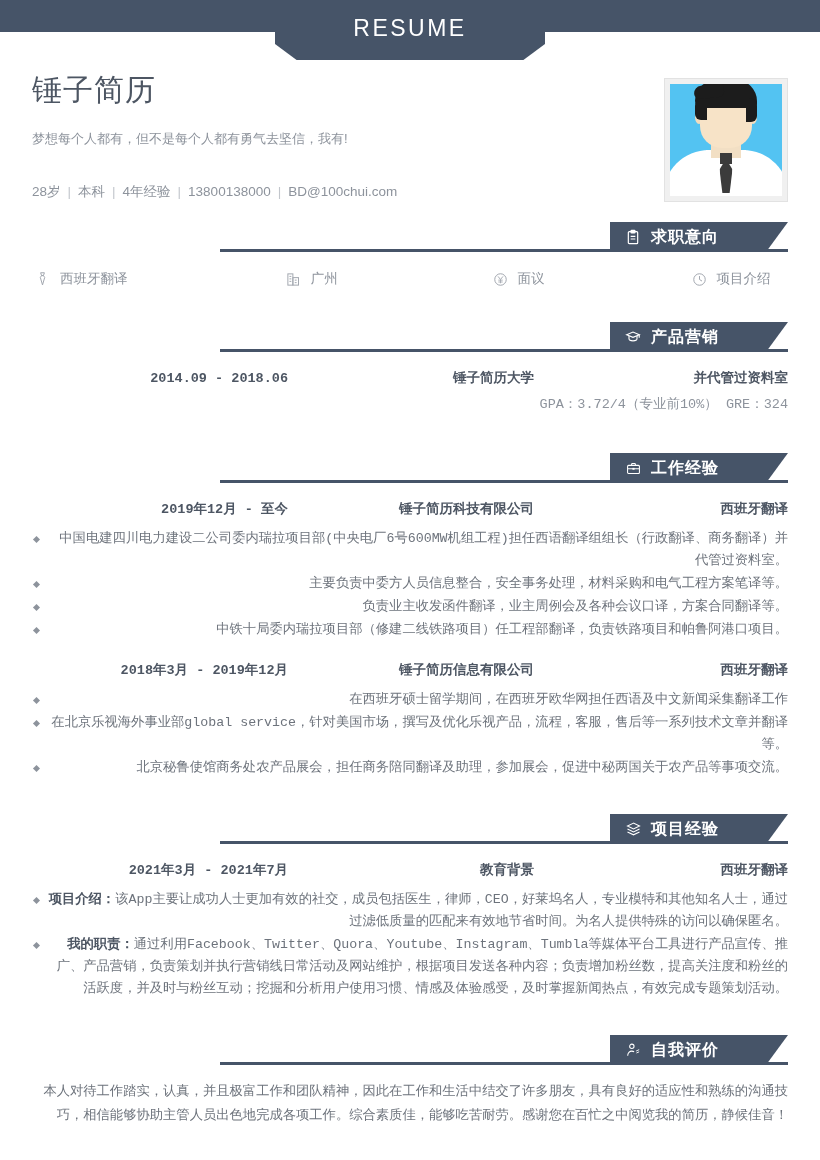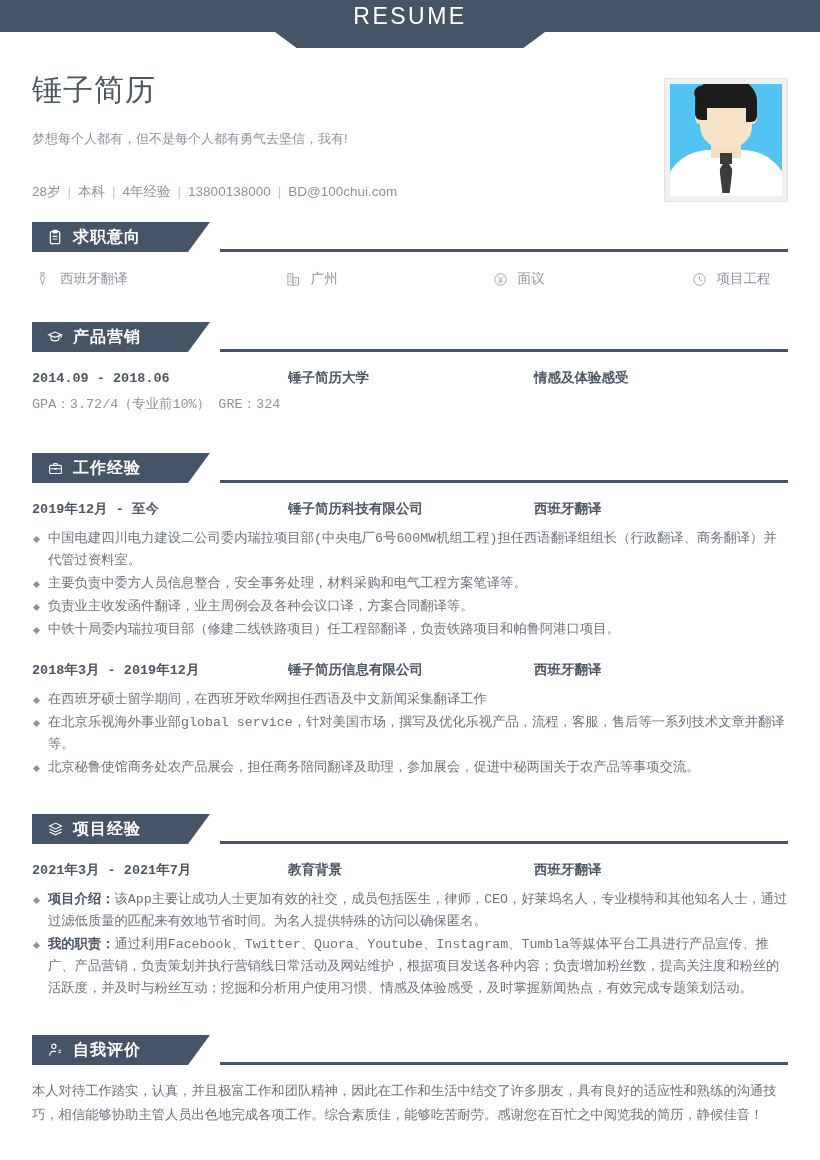--- a/index.html
+++ b/index.html
@@ -20,21 +20,21 @@
   
   .banner {
     position: relative;
     width: 820px;
     height: 32px;
     background: #465468;
   }
   .banner-tab {
     position: absolute;
     left: 50%;
-    top: 0;
+    top: 12px;
     transform: translateX(-50%);
     width: 270px;
     height: 48px;
     background: #465468;
     clip-path: polygon(0 0, 100% 0, 100% 66.6%, 92% 100%, 8% 100%, 0 66.6%);
     display: flex;
     align-items: flex-start;
     justify-content: center;
   }
   .banner-title {
@@ -210,21 +210,21 @@
     margin-left: -32px;
     bottom: 98px;
     width: 30px;
     height: 13px;
     background: #1c1c1c;
     border-radius: 14px 4px 10px 10px;
     transform: rotate(-6deg);
   }
 
   
-  .section { padding: 0 32px; }
+  .section { padding: 0 32px; text-align: right; }
 
   .sec-head {
     position: relative;
     height: 30px;
     margin-bottom: 0;
   }
   .sec-tab {
     position: relative;
     display: inline-flex;
     align-items: center;
@@ -423,21 +423,21 @@
       </span>
       <span>面议</span>
     </div>
     <div class="intent-item">
       <span class="ico">
         <svg width="15" height="15" viewBox="0 0 24 24" fill="none" stroke="#a3a8b0" stroke-width="1.6">
           <circle cx="12" cy="12" r="9.2"></circle>
           <polyline points="12,6.5 12,12 16,14.5"></polyline>
         </svg>
       </span>
-      <span>项目工程</span>
+      <span>项目介绍</span>
     </div>
   </div>
 </div>
 
 <div class="gap-md"></div>
 
 <div class="section">
   <div class="sec-head">
     <div class="sec-tab">
       <span class="sec-icon">
@@ -449,21 +449,21 @@
       </span>
       <span class="sec-title">产品营销</span>
     </div>
     <div class="sec-rule"></div>
   </div>
 
   <div class="entry">
     <div class="entry-head">
       <div class="c1">2014.09 - 2018.06</div>
       <div class="c2">锤子简历大学</div>
-      <div class="c3">情感及体验感受</div>
+      <div class="c3">并代管过资料室</div>
     </div>
     <div class="entry-sub">GPA：3.72/4（专业前10%） GRE：324</div>
   </div>
 </div>
 
 <div class="gap-lg"></div>
 
 <div class="section">
   <div class="sec-head">
     <div class="sec-tab">

